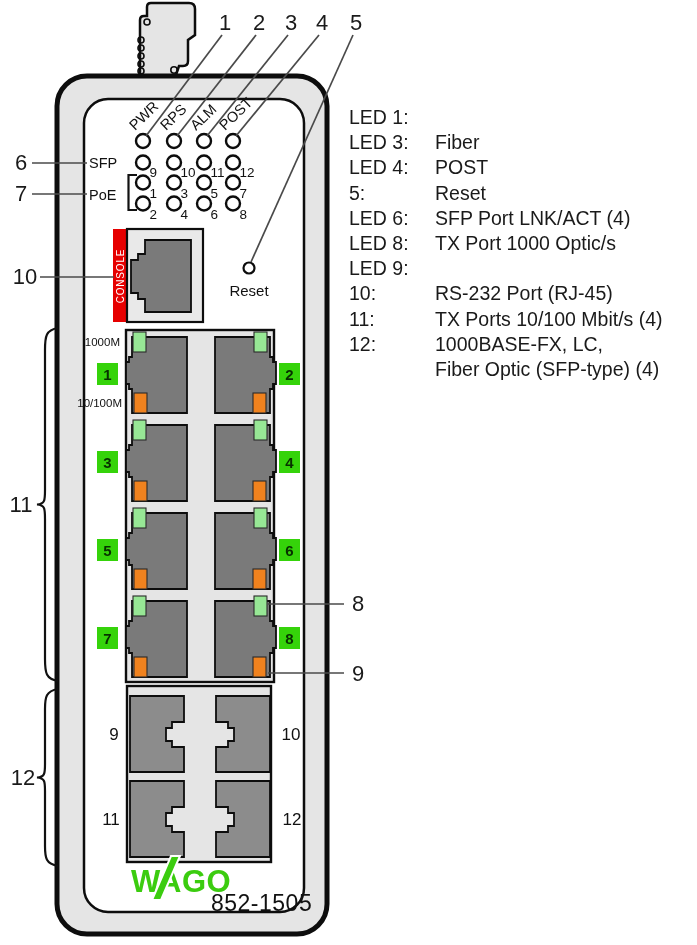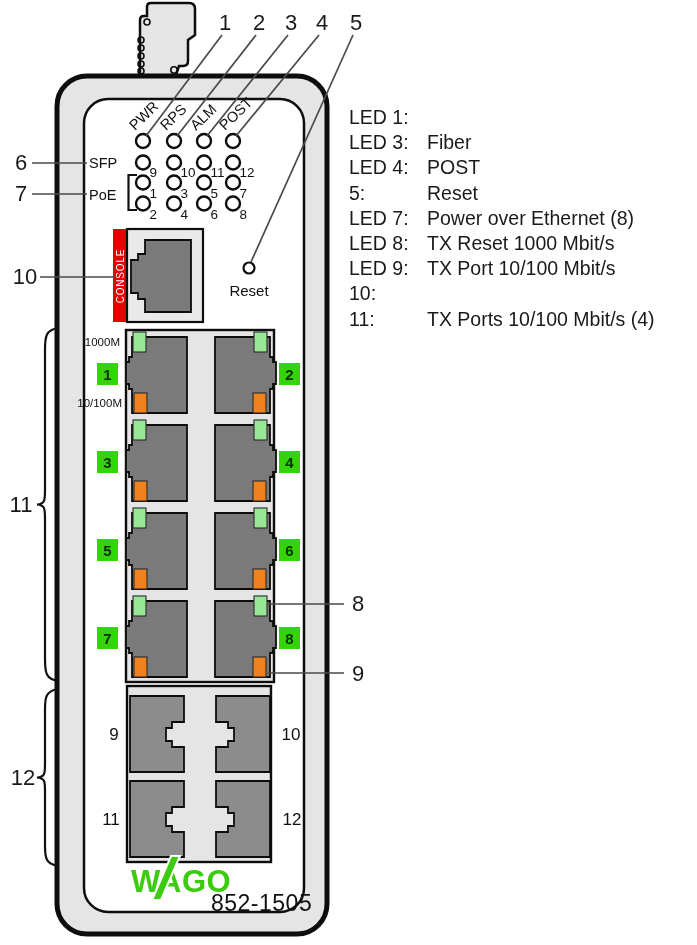--- a/index.html
+++ b/index.html
@@ -17,21 +17,21 @@
   .speed-label{font-size:11.5px;fill:#111;text-anchor:end;}
   .badge-num{font-size:15px;fill:#073000;text-anchor:middle;font-weight:bold;}
   .sfp-num{font-size:17px;fill:#111;text-anchor:middle;}
   .console-text{font-size:10px;fill:#ffffff;letter-spacing:0.8px;text-anchor:middle;}
   .reset-text{font-size:15px;fill:#111;text-anchor:middle;}
   .model-text{font-size:23px;fill:#111;letter-spacing:0.5px;}
   .logo-text{font-size:31px;font-weight:900;letter-spacing:0.5px;}
   .jack{stroke:#0d0d0d;stroke-width:1.8;}
   .ledrect{stroke:#2a2a2a;stroke-width:1.1;}
   .legend{position:absolute;left:349px;top:105px;width:348px;color:#1a1a1a;}
-  .lrow{display:flex;height:25.2px;align-items:center;font-size:19.5px;line-height:25.2px;}
+  .lrow{display:flex;height:25.2px;align-items:center;font-size:19.5px;line-height:25.2px;gap:8px;}
   .llabel{width:78px;flex:0 0 78px;}
   .ldesc{white-space:nowrap;}
 </style>
 </head>
 <body>
 
 <div class="canvas">
 <svg width="697" height="945" viewBox="0 0 697 945">
   <defs>
     <g id="port-row">
@@ -206,32 +206,40 @@
       </div>
   <div class="lrow">
         <span class="llabel">LED 4:</span>
         <span class="ldesc">POST</span>
       </div>
   <div class="lrow">
         <span class="llabel">5:</span>
         <span class="ldesc">Reset</span>
       </div>
   <div class="lrow">
-        <span class="llabel">LED 7:</span>
-        <span class="ldesc">Power over Ethernet (8)</span>
+        <span class="llabel">LED 6:</span>
+        <span class="ldesc">SFP Port LNK/ACT (4)</span>
       </div>
   <div class="lrow">
         <span class="llabel">LED 8:</span>
-        <span class="ldesc">TX Reset 1000 Mbit/s</span>
+        <span class="ldesc">TX Port 1000 Optic/s</span>
       </div>
   <div class="lrow">
         <span class="llabel">LED 9:</span>
-        <span class="ldesc">TX Port 10/100 Mbit/s</span>
       </div>
   <div class="lrow">
         <span class="llabel">10:</span>
+        <span class="ldesc">RS-232 Port (RJ-45)</span>
       </div>
   <div class="lrow">
         <span class="llabel">11:</span>
         <span class="ldesc">TX Ports 10/100 Mbit/s (4)</span>
       </div>
+  <div class="lrow">
+        <span class="llabel">12:</span>
+        <span class="ldesc">1000BASE-FX, LC,</span>
+      </div>
+  <div class="lrow">
+        <span class="llabel"></span>
+        <span class="ldesc">Fiber Optic (SFP-type) (4)</span>
+      </div>
 </div>
 </div>
 
 </body></html>

